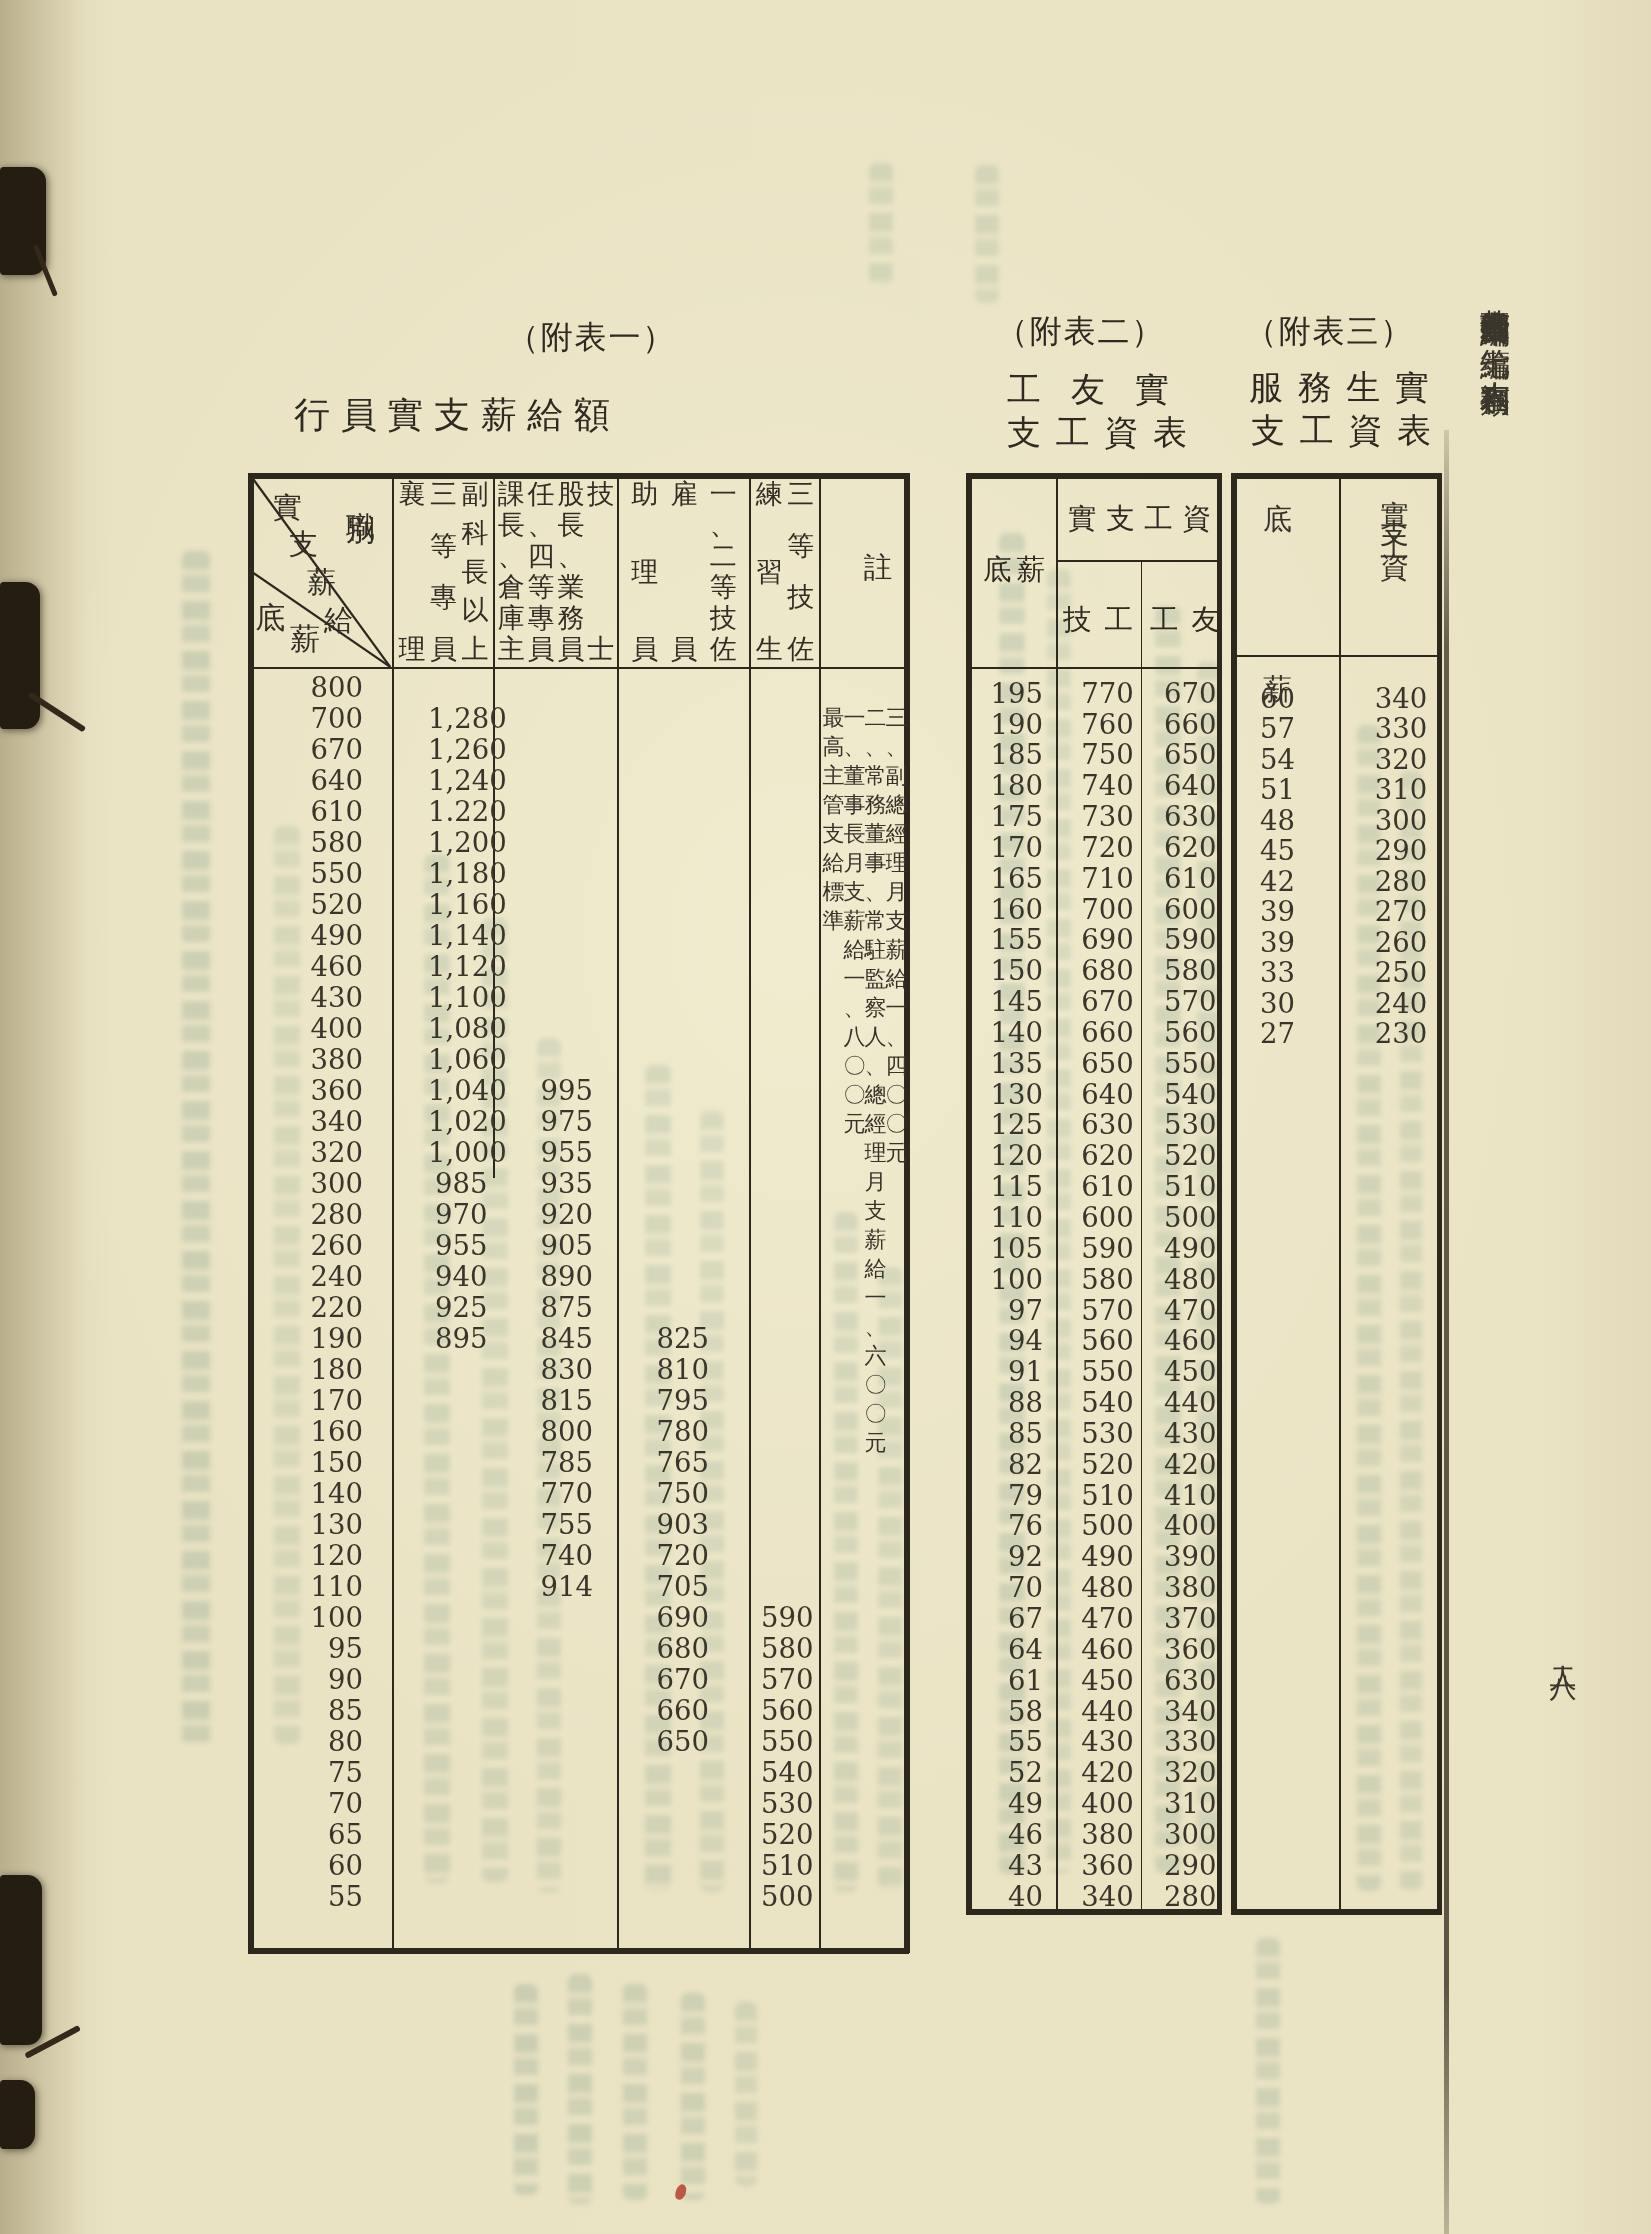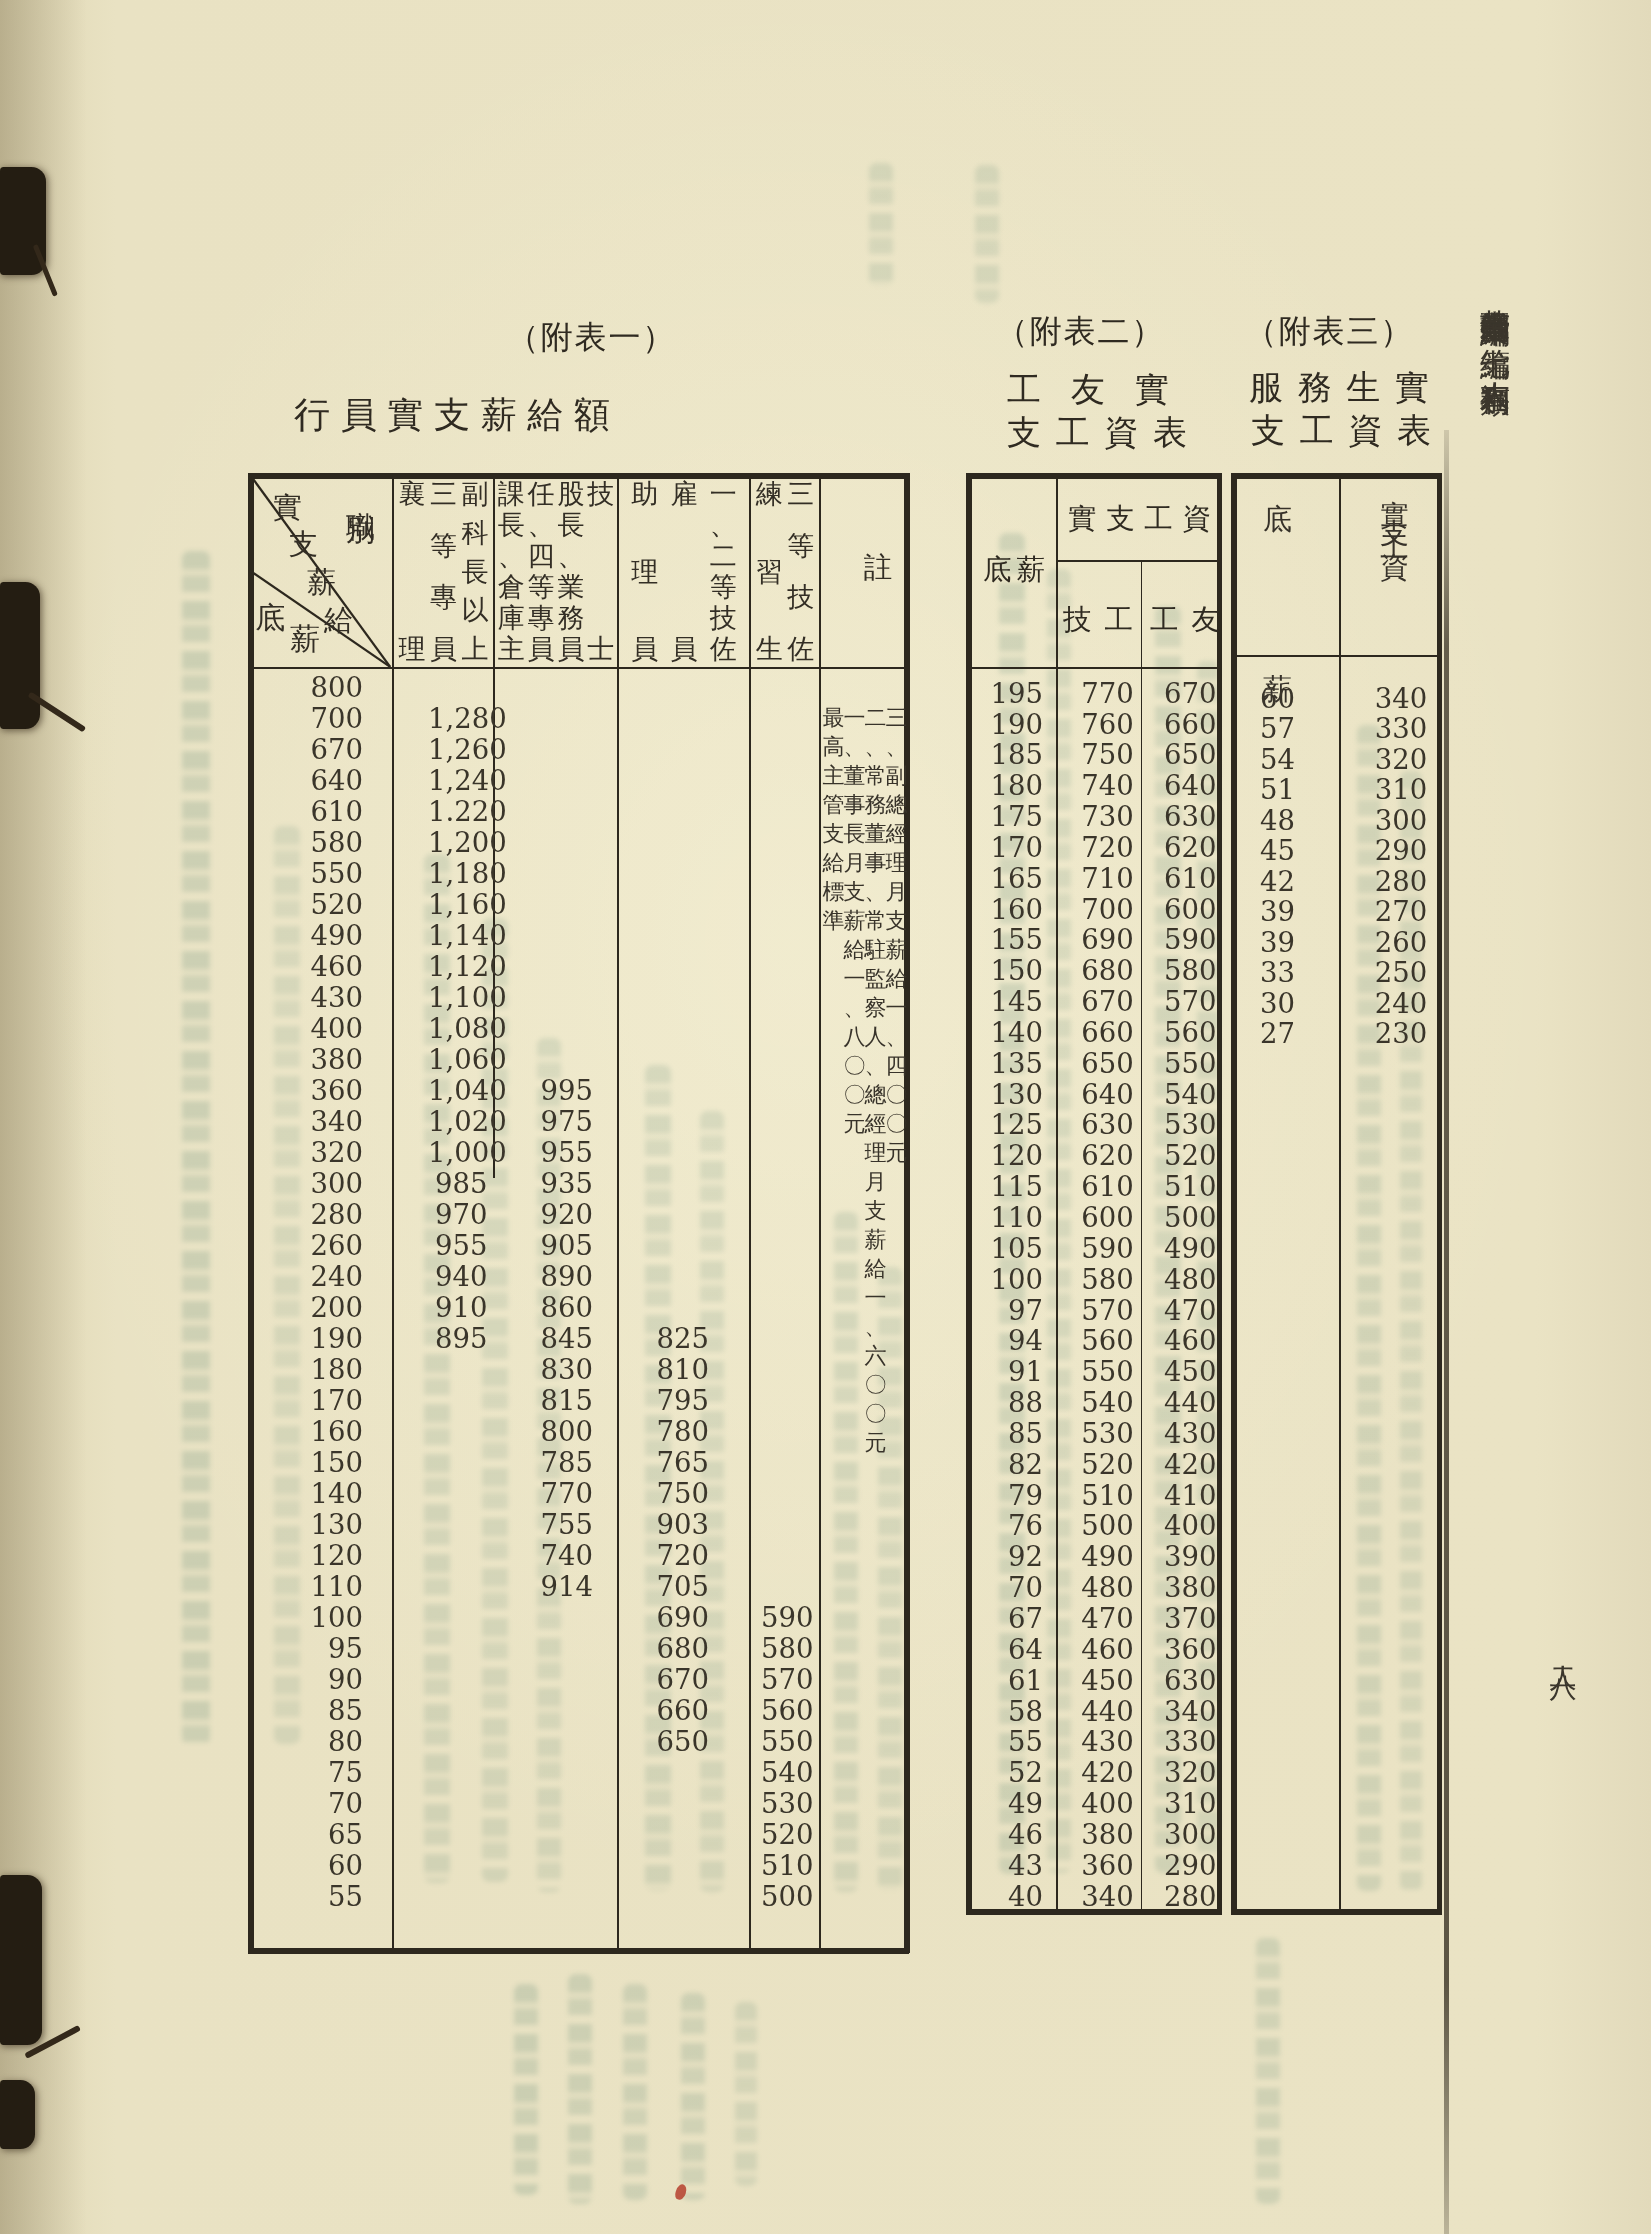--- a/index.html
+++ b/index.html
@@ -411,23 +411,23 @@
         <span class="cell c4"></span>
       </div>
       <div class="drow">
         <span class="cell c0">240</span>
         <span class="cell c1">940</span>
         <span class="cell c2">890</span>
         <span class="cell c3"></span>
         <span class="cell c4"></span>
       </div>
       <div class="drow">
-        <span class="cell c0">200</span>
-        <span class="cell c1">910</span>
-        <span class="cell c2">860</span>
+        <span class="cell c0">220</span>
+        <span class="cell c1">925</span>
+        <span class="cell c2">875</span>
         <span class="cell c3"></span>
         <span class="cell c4"></span>
       </div>
       <div class="drow">
         <span class="cell c0">190</span>
         <span class="cell c1">895</span>
         <span class="cell c2">845</span>
         <span class="cell c3">825</span>
         <span class="cell c4"></span>
       </div>

